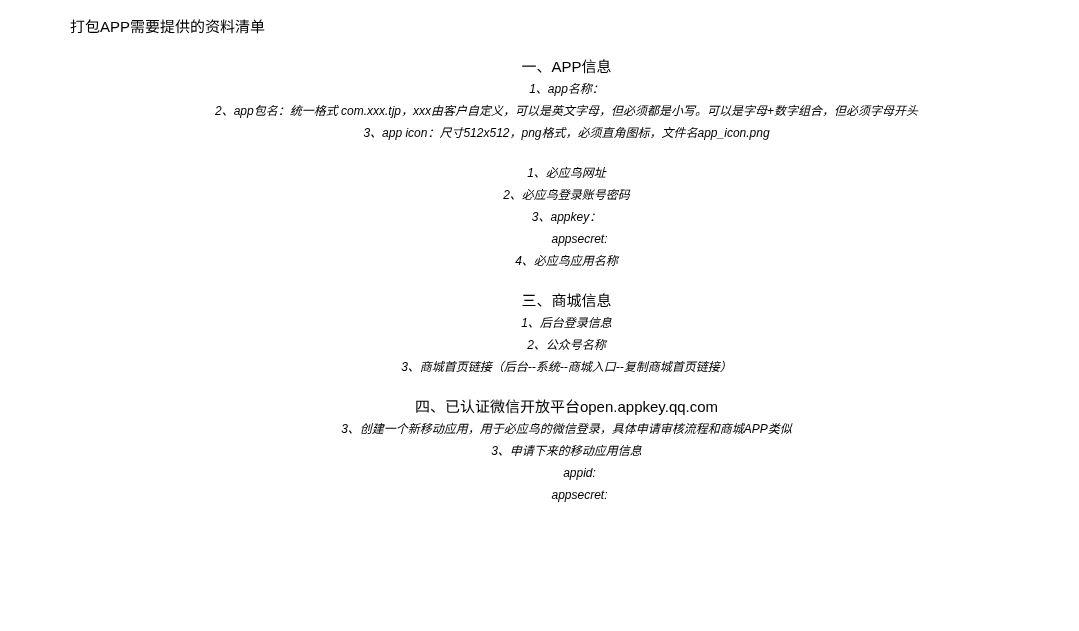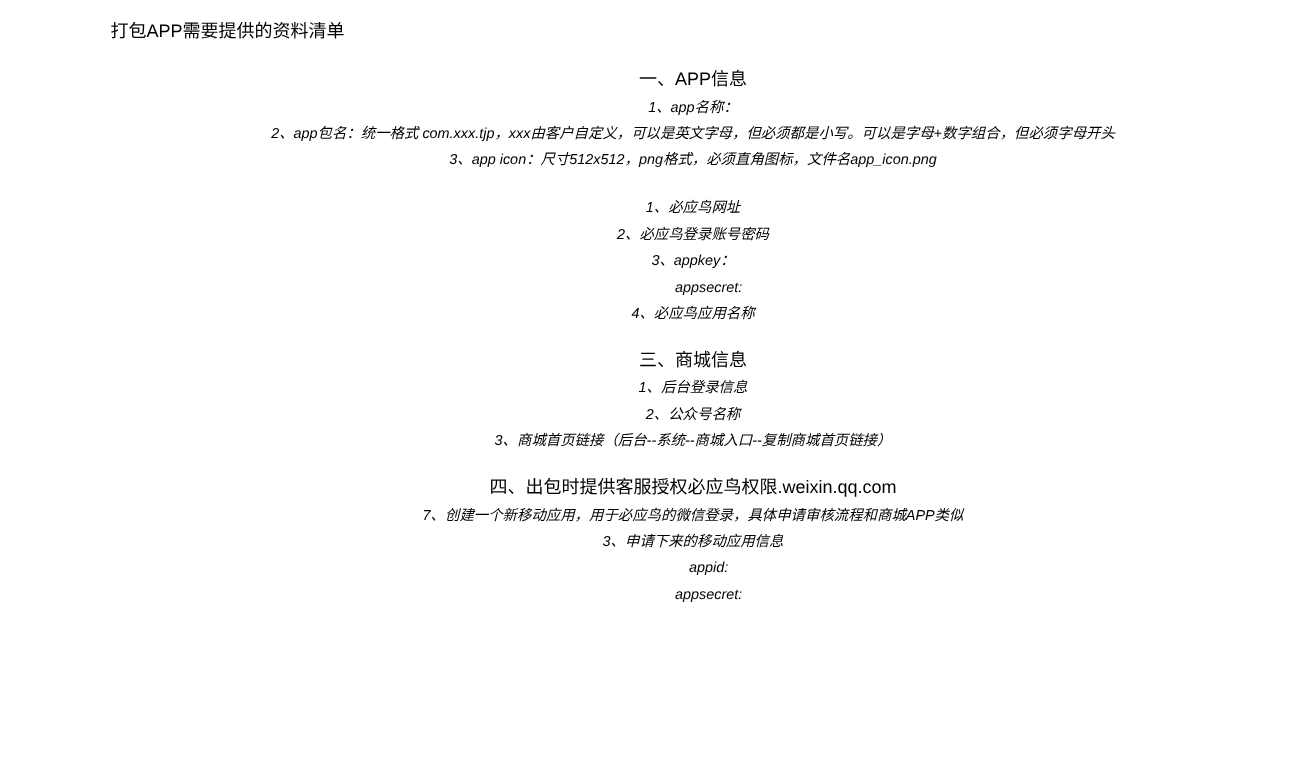--- a/index.html
+++ b/index.html
@@ -17,21 +17,21 @@
   }
   .page {
     position: relative;
     width: 1079px;
     height: 631px;
     box-sizing: border-box;
     padding: 16px 0 0 0;
     background: #ffffff;
   }
   .doc {
-    padding-left: 92px;
+    padding-left: 70px;
     padding-right: 16px;
   }
   .doc-title {
     font-size: 15px;
     line-height: 22px;
     margin-bottom: 18px;
     white-space: pre;
   }
   .section {
     margin-bottom: 18px;
@@ -72,21 +72,21 @@
           <div class="line indent">appsecret:</div>
           <div class="line">4、必应鸟应用名称</div>
         </div>
         <div class="section">
           <div class="section-heading">三、商城信息</div>
           <div class="line">1、后台登录信息</div>
           <div class="line">2、公众号名称</div>
           <div class="line">3、商城首页链接（后台--系统--商城入口--复制商城首页链接）</div>
         </div>
         <div class="section">
-          <div class="section-heading">四、出包时提供客服授权必应鸟权限.weixin.qq.com</div>
-          <div class="line">7、创建一个新移动应用，用于必应鸟的微信登录，具体申请审核流程和商城APP类似</div>
+          <div class="section-heading">四、已认证微信开放平台open.appkey.qq.com</div>
+          <div class="line">3、创建一个新移动应用，用于必应鸟的微信登录，具体申请审核流程和商城APP类似</div>
           <div class="line">3、申请下来的移动应用信息</div>
           <div class="line indent">appid:</div>
           <div class="line indent">appsecret:</div>
         </div>
       </div>
   </div>
 </div>
 
 </body></html>

